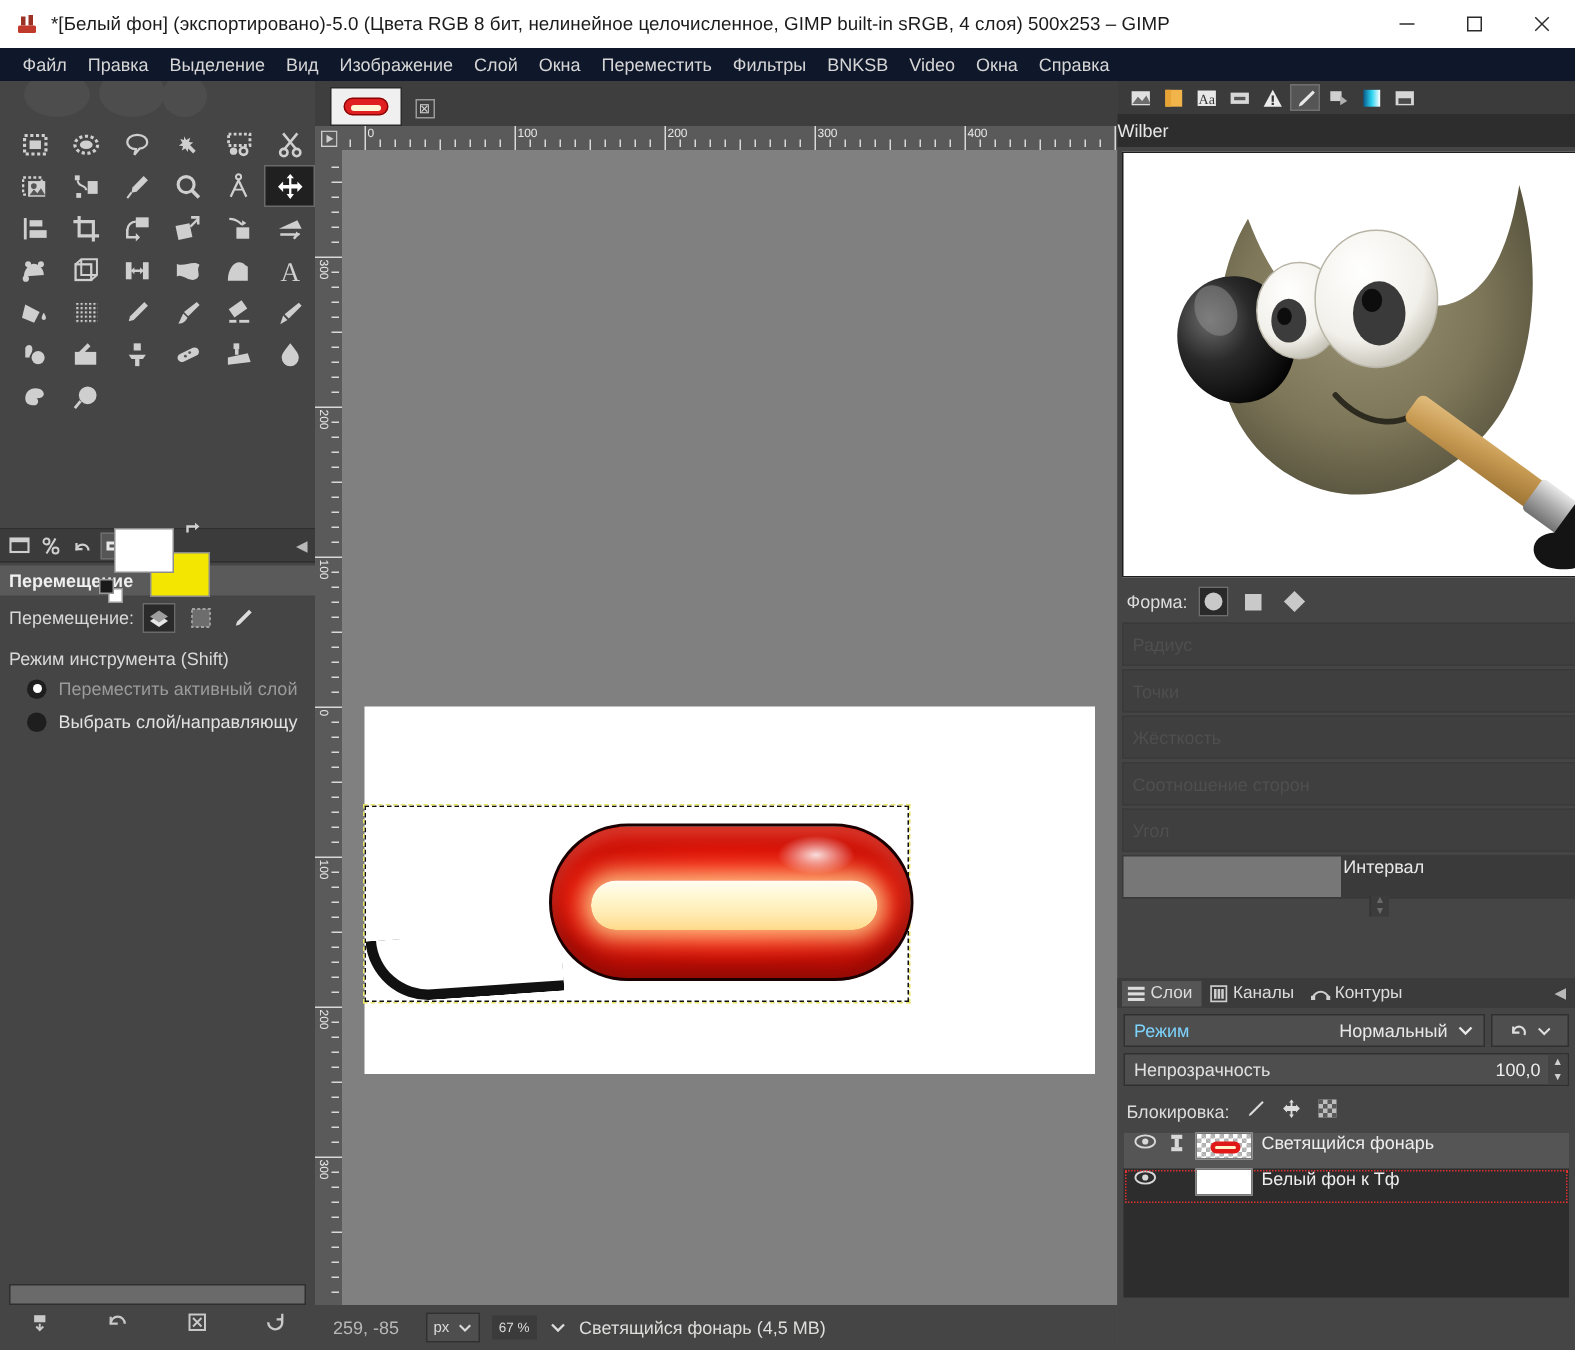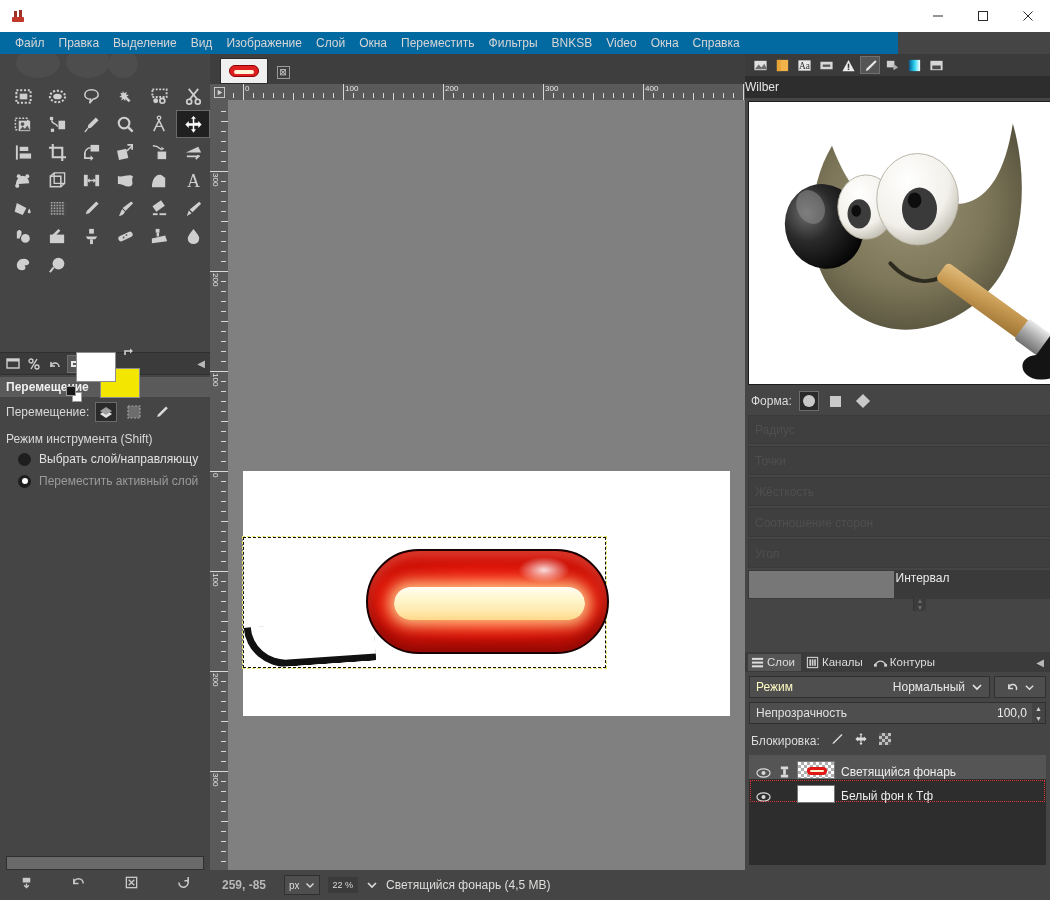--- a/index.html
+++ b/index.html
@@ -26,22 +26,22 @@
   }
   .tb-btns { margin-left: auto; display: flex; height: 32px; }
   .tb-btn {
     width: 45px; height: 32px; display: flex; align-items: center; justify-content: center;
     color: #2b2b2b; font-size: 12px;
   }
   .tb-btn svg { display:block; }
 
   
   .menubar {
-    position: absolute; left: 0; top: 32px; width: 898px; height: 22px;
-    background: #0369a1; display: flex; align-items: center; padding-left: 8px;
+    position: absolute; left: 0; top: 32px; width: 1050px; height: 22px;
+    background: #0f172a; display: flex; align-items: center; padding-left: 8px;
   }
   .menu-item {
     color: #d6d6d6; font-size: 12px; padding: 2px 7px; white-space: nowrap;
   }
 
   
   .toolbox {
     position: absolute; left: 0; top: 54px; width: 210px; height: 300px;
     background: #454545;
   }
@@ -155,21 +155,21 @@
     position:absolute; left:2px; top:152px; width:130px; height:42px;
     border-bottom:7px solid #111; border-left:7px solid #111;
     border-radius: 0 0 0 46px; transform: rotate(-4deg);
   }
 
   
   .statusbar {
     position:absolute; left:210px; top:870px; width:535px; height:30px;
     background:#454545; display:flex; align-items:center; padding-left:12px; gap:8px;
   }
-  .st-pos { color:#b8b8b8; font-size:12px; min-width:54px;font-weight:bold;}
+  .st-pos { color:#b8b8b8; font-size:12px; min-width:54px;}
   .st-combo {
     background:#4e4e4e; border:1px solid #303030; height:20px; display:flex; align-items:center;
     padding:0 4px; gap:5px; color:#dcdcdc; font-size:10px;
   }
   .st-zoomval { background:#3b3b3b; color:#dcdcdc; font-size:9px; padding:3px 5px; }
   .st-text { color:#dededc; font-size:12px; }
 
   
   .rightdock { position:absolute; left:745px; top:54px; width:349px; height:846px; background:#454545; }
   .rd-tabrow {
@@ -208,33 +208,33 @@
   .brushparam.active .bp-val { color:#5a5a5a; }
 
   
   .layersdock { position:absolute; left:0; top:598px; width:305px; height:302px; background:#454545;}
   .ld-tabrow { height:20px; background:#3b3b3b; display:flex; align-items:center; padding-left:3px; gap:2px;}
   .ld-tab { display:flex; align-items:center; gap:3px; padding: 2px 6px 2px 3px; color:#dcdcdc; font-size:11.5px; }
   .ld-tab.active { background:#555; }
   .ld-collapse { margin-left:auto; margin-right:6px; color:#b9b9b9; font-size:10px;}
   .ld-row { display:flex; align-items:center; margin:4px 4px 0 4px; height:22px; }
   .ld-mode { flex:1; background:#4e4e4e; border:1px solid #303030; height:22px; display:flex; align-items:center; padding:0 6px;}
-  .ld-mode-lbl { color:#fef9c3; font-size:12px; }
+  .ld-mode-lbl { color:#7dd3fc; font-size:12px; }
   .ld-mode-val { margin-left:auto; color:#e8e8e8; font-size:12px; display:flex; align-items:center; gap:6px;}
   .ld-revert { width:52px; height:22px; background:#4e4e4e; border:1px solid #303030; margin-left:4px;
     display:flex; align-items:center; justify-content:center; gap:5px; color:#ddd;}
   .ld-opacity { margin:4px; height:22px; background:#4e4e4e; border:1px solid #303030; display:flex; align-items:center; padding:0 0 0 6px;}
   .ld-op-lbl { color:#e0e0e0; font-size:12px; }
   .ld-op-val { margin-left:auto; color:#ededed; font-size:12px; padding-right:5px;}
   .ld-op-spin { width:13px; height:20px; background:#444; color:#cfcfcf; font-size:7px;
     display:flex;flex-direction:column;align-items:center;justify-content:space-around;}
   .ld-lock { display:flex; align-items:center; gap:10px; padding:4px 6px; color:#dcdcdc; font-size:12px;}
   .ld-list { margin:2px 4px 0 4px; background:#2d2d2d; height:110px; }
   .layer {
-    display:flex; align-items:flex-end; height:24px; gap:6px; padding-left:6px; position:relative;
+    display:flex; align-items:flex-start; height:24px; gap:6px; padding-left:6px; position:relative;
   }
   .layer.active { background:#555555; }
   .layer.dashed { outline:1.5px dotted #e03030; outline-offset:-2px; }
   .lyr-eye { width:16px; display:flex; align-items:center; justify-content:center; color:#cfcfcf;}
   .lyr-link { width:14px; display:flex; align-items:center; justify-content:center; color:#cfcfcf;}
   .lyr-thumb { width:38px; height:18px; border:1px solid #777; background:#fff; position:relative; overflow:hidden; flex:none;}
   .chk { position:absolute; inset:0;
     background-image: linear-gradient(45deg,#b0b0b0 25%,transparent 25%,transparent 75%,#b0b0b0 75%),
                       linear-gradient(45deg,#b0b0b0 25%,#fff 25%,#fff 75%,#b0b0b0 75%);
     background-size:6px 6px; background-position:0 0,3px 3px; }
@@ -247,20 +247,21 @@
 <body>
 
 <div class="app">
 
   <div class="titlebar">
     <div class="tb-icon">
       <div class="g2"></div>
         <div class="g3"></div>
         <div class="g1"></div>
     </div>
+    <div class="tb-title">*[Белый фон] (экспортировано)-5.0 (Цвета RGB 8 бит, нелинейное целочисленное, GIMP built-in sRGB, 4 слоя) 500x253 – GIMP</div>
     <div class="tb-btns">
       <div class="tb-btn">
         <svg width="12" height="12" viewBox="0 0 12 12">
             <line x1="1" y1="6" x2="11" y2="6" stroke="#2b2b2b" stroke-width="1"></line>
           </svg>
       </div>
       <div class="tb-btn">
         <svg width="12" height="12" viewBox="0 0 12 12">
             <rect x="1.5" y="1.5" width="9" height="9" fill="none" stroke="#2b2b2b" stroke-width="1"></rect>
           </svg>
@@ -612,26 +613,26 @@
           </svg>
       </div>
       <div class="to-btn">
         <svg width="16" height="16" viewBox="0 0 16 16">
             <path d="M12 2.5l1.8 1.8-8 8-2.6.8.8-2.6z" fill="#dcdcdc"></path>
           </svg>
       </div>
     </div>
     <div class="to-section">Режим инструмента (Shift)</div>
     <div class="to-radio">
+      <div class="radio-dot on"></div>
+      <div class="to-radio-label dim">Переместить активный слой</div>
+    </div>
+    <div class="to-radio">
       <div class="radio-dot"></div>
       <div class="to-radio-label">Выбрать слой/направляющу</div>
-    </div>
-    <div class="to-radio">
-      <div class="radio-dot on"></div>
-      <div class="to-radio-label dim">Переместить активный слой</div>
     </div>
   </div>
 
   <div class="leftbottom">
     <div class="lb-slider"></div>
     <div class="lb-icons">
       <div>
         <svg width="15" height="15" viewBox="0 0 16 16">
             <rect x="4" y="3" width="8" height="5" fill="#c9c9c9"></rect>
             <path d="M8 9v4M5.5 11L8 13.5 10.5 11" stroke="#c9c9c9" stroke-width="1.4" fill="none"></path>
@@ -837,21 +838,21 @@
   </div>
 
   <div class="statusbar">
     <div class="st-pos">259, -85</div>
     <div class="st-combo">
       <span>px</span>
       <svg width="10" height="10" viewBox="0 0 10 10">
           <path d="M1.5 3.5L5 7l3.5-3.5" stroke="#dcdcdc" stroke-width="1.4" fill="none"></path>
         </svg>
     </div>
-    <div class="st-zoomval">22 %</div>
+    <div class="st-zoomval">67 %</div>
     <div style="display:flex;align-items:center;">
       <svg width="12" height="12" viewBox="0 0 12 12">
           <path d="M2 4l4 4 4-4" stroke="#dcdcdc" stroke-width="1.6" fill="none"></path>
         </svg>
     </div>
     <div class="st-text">Светящийся фонарь (4,5 MB)</div>
   </div>
 
   <div class="rightdock">
     <div class="rd-tabrow">

